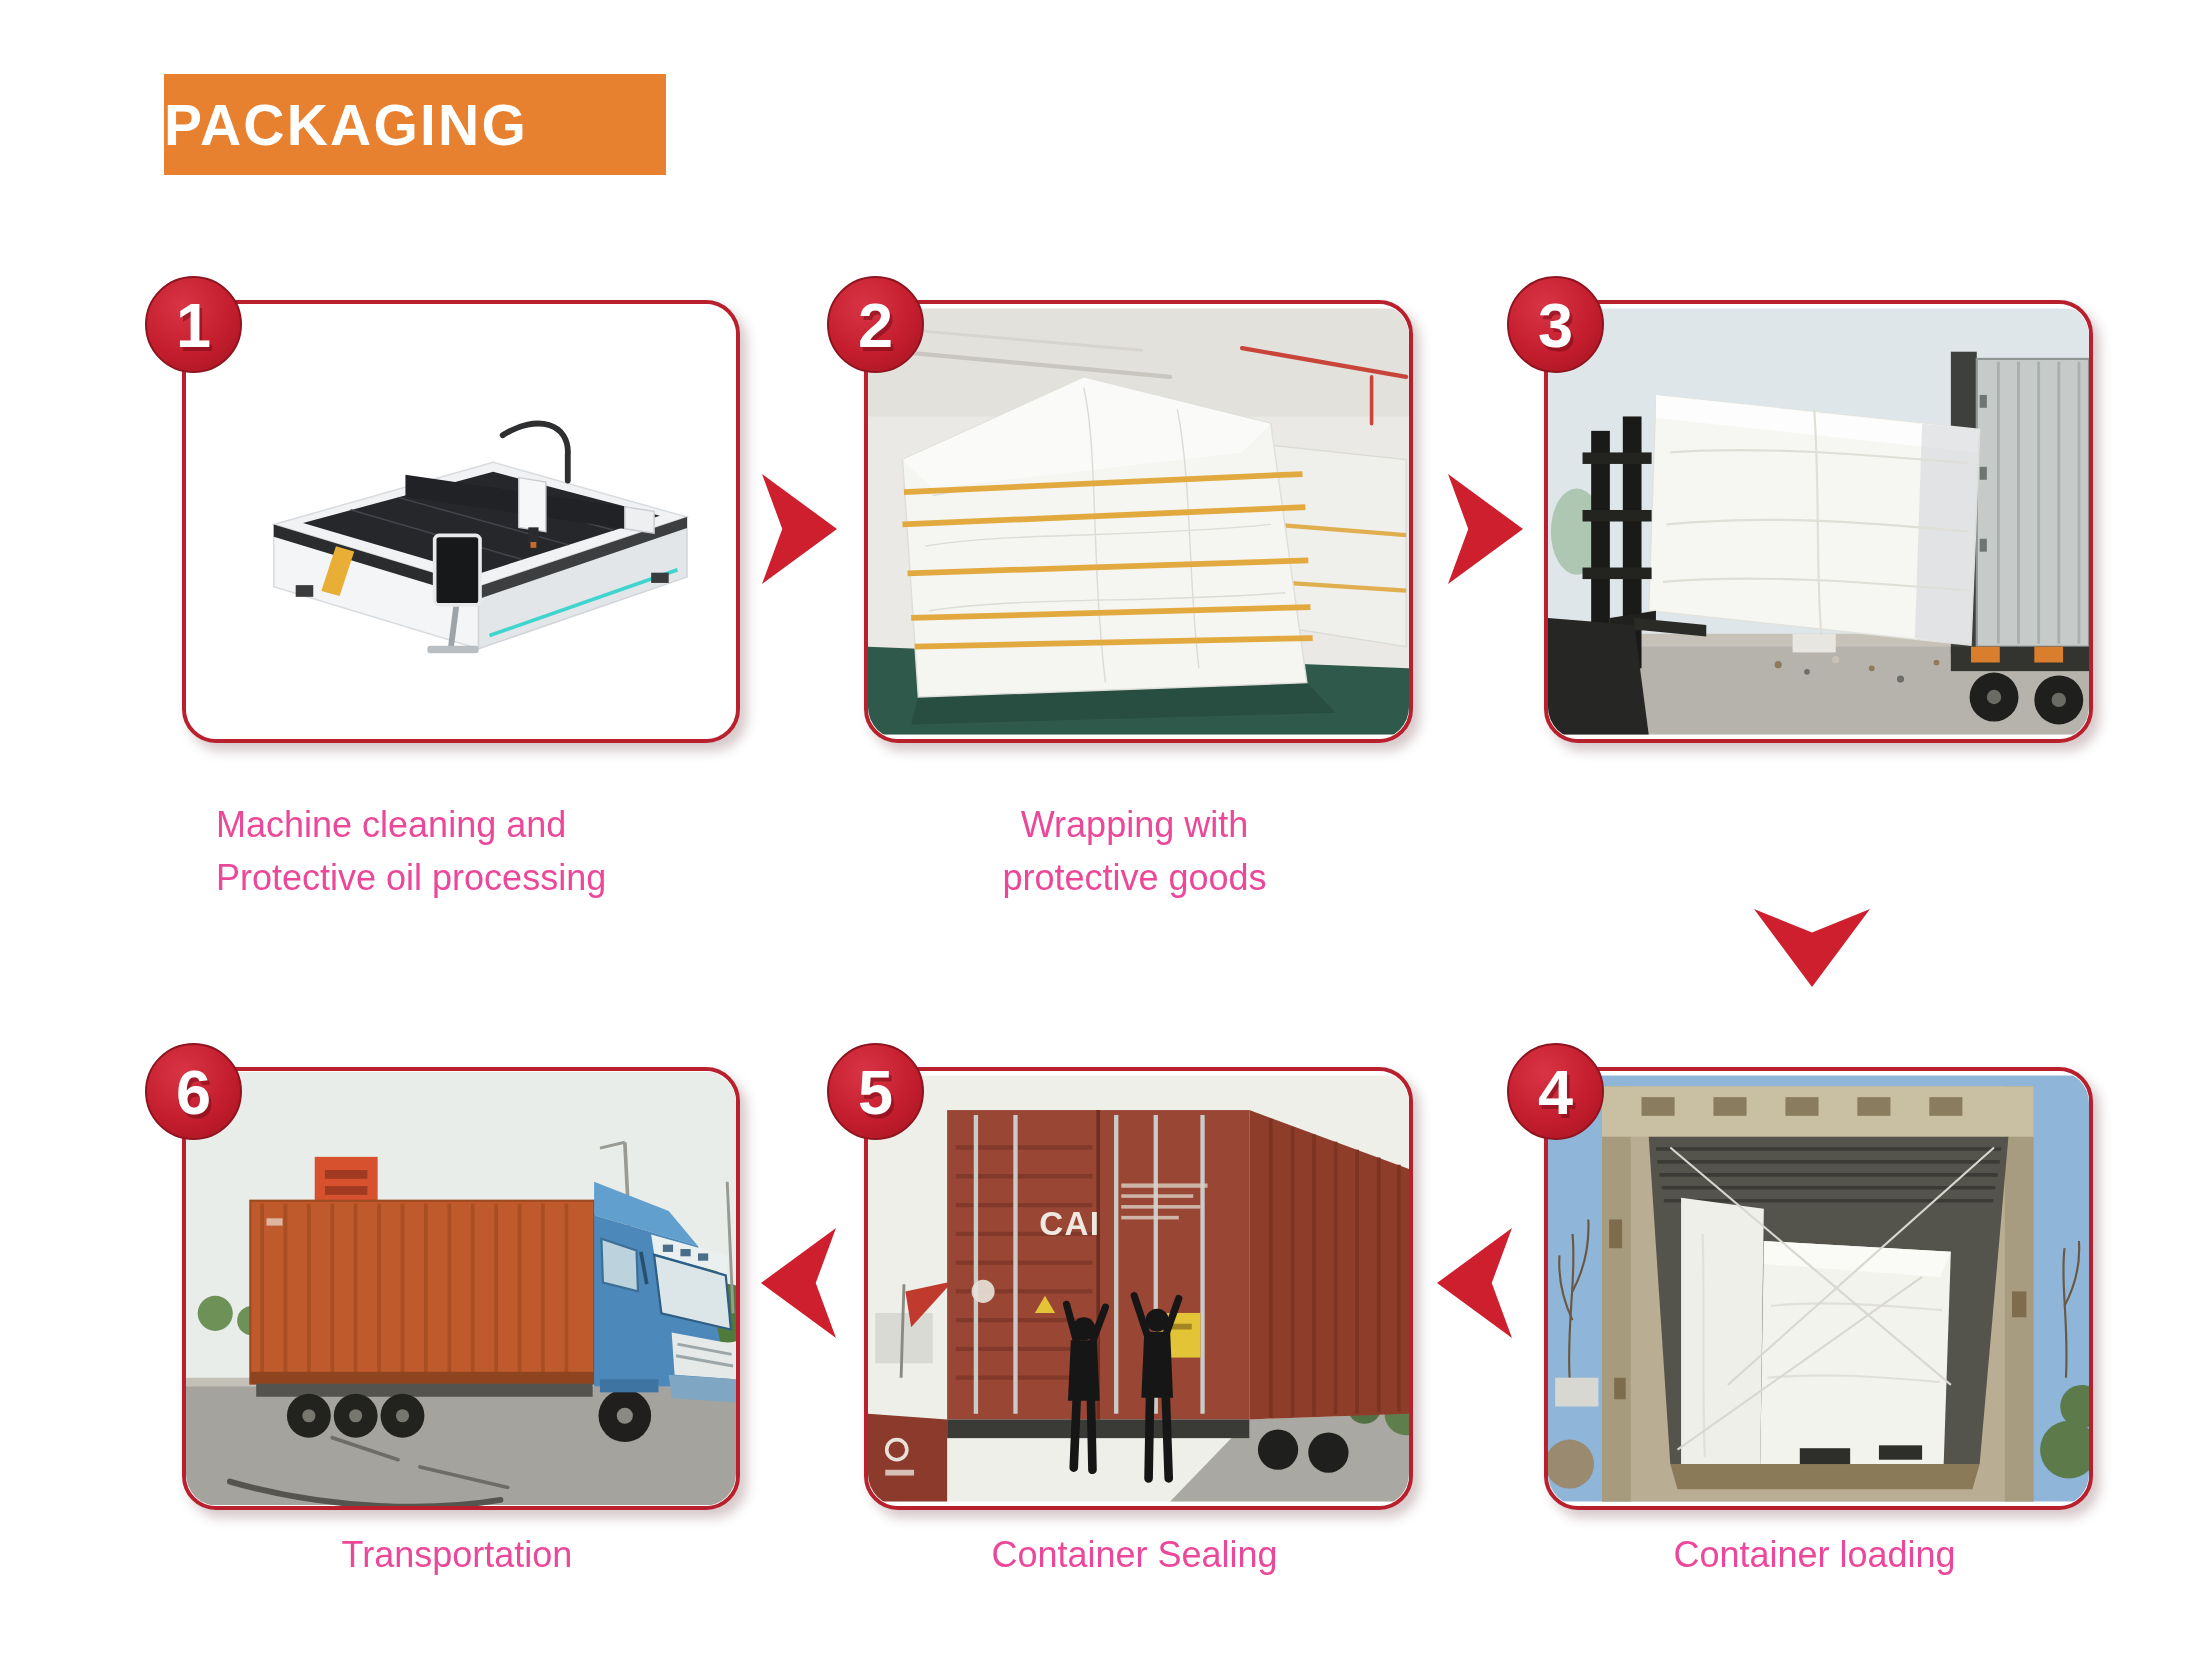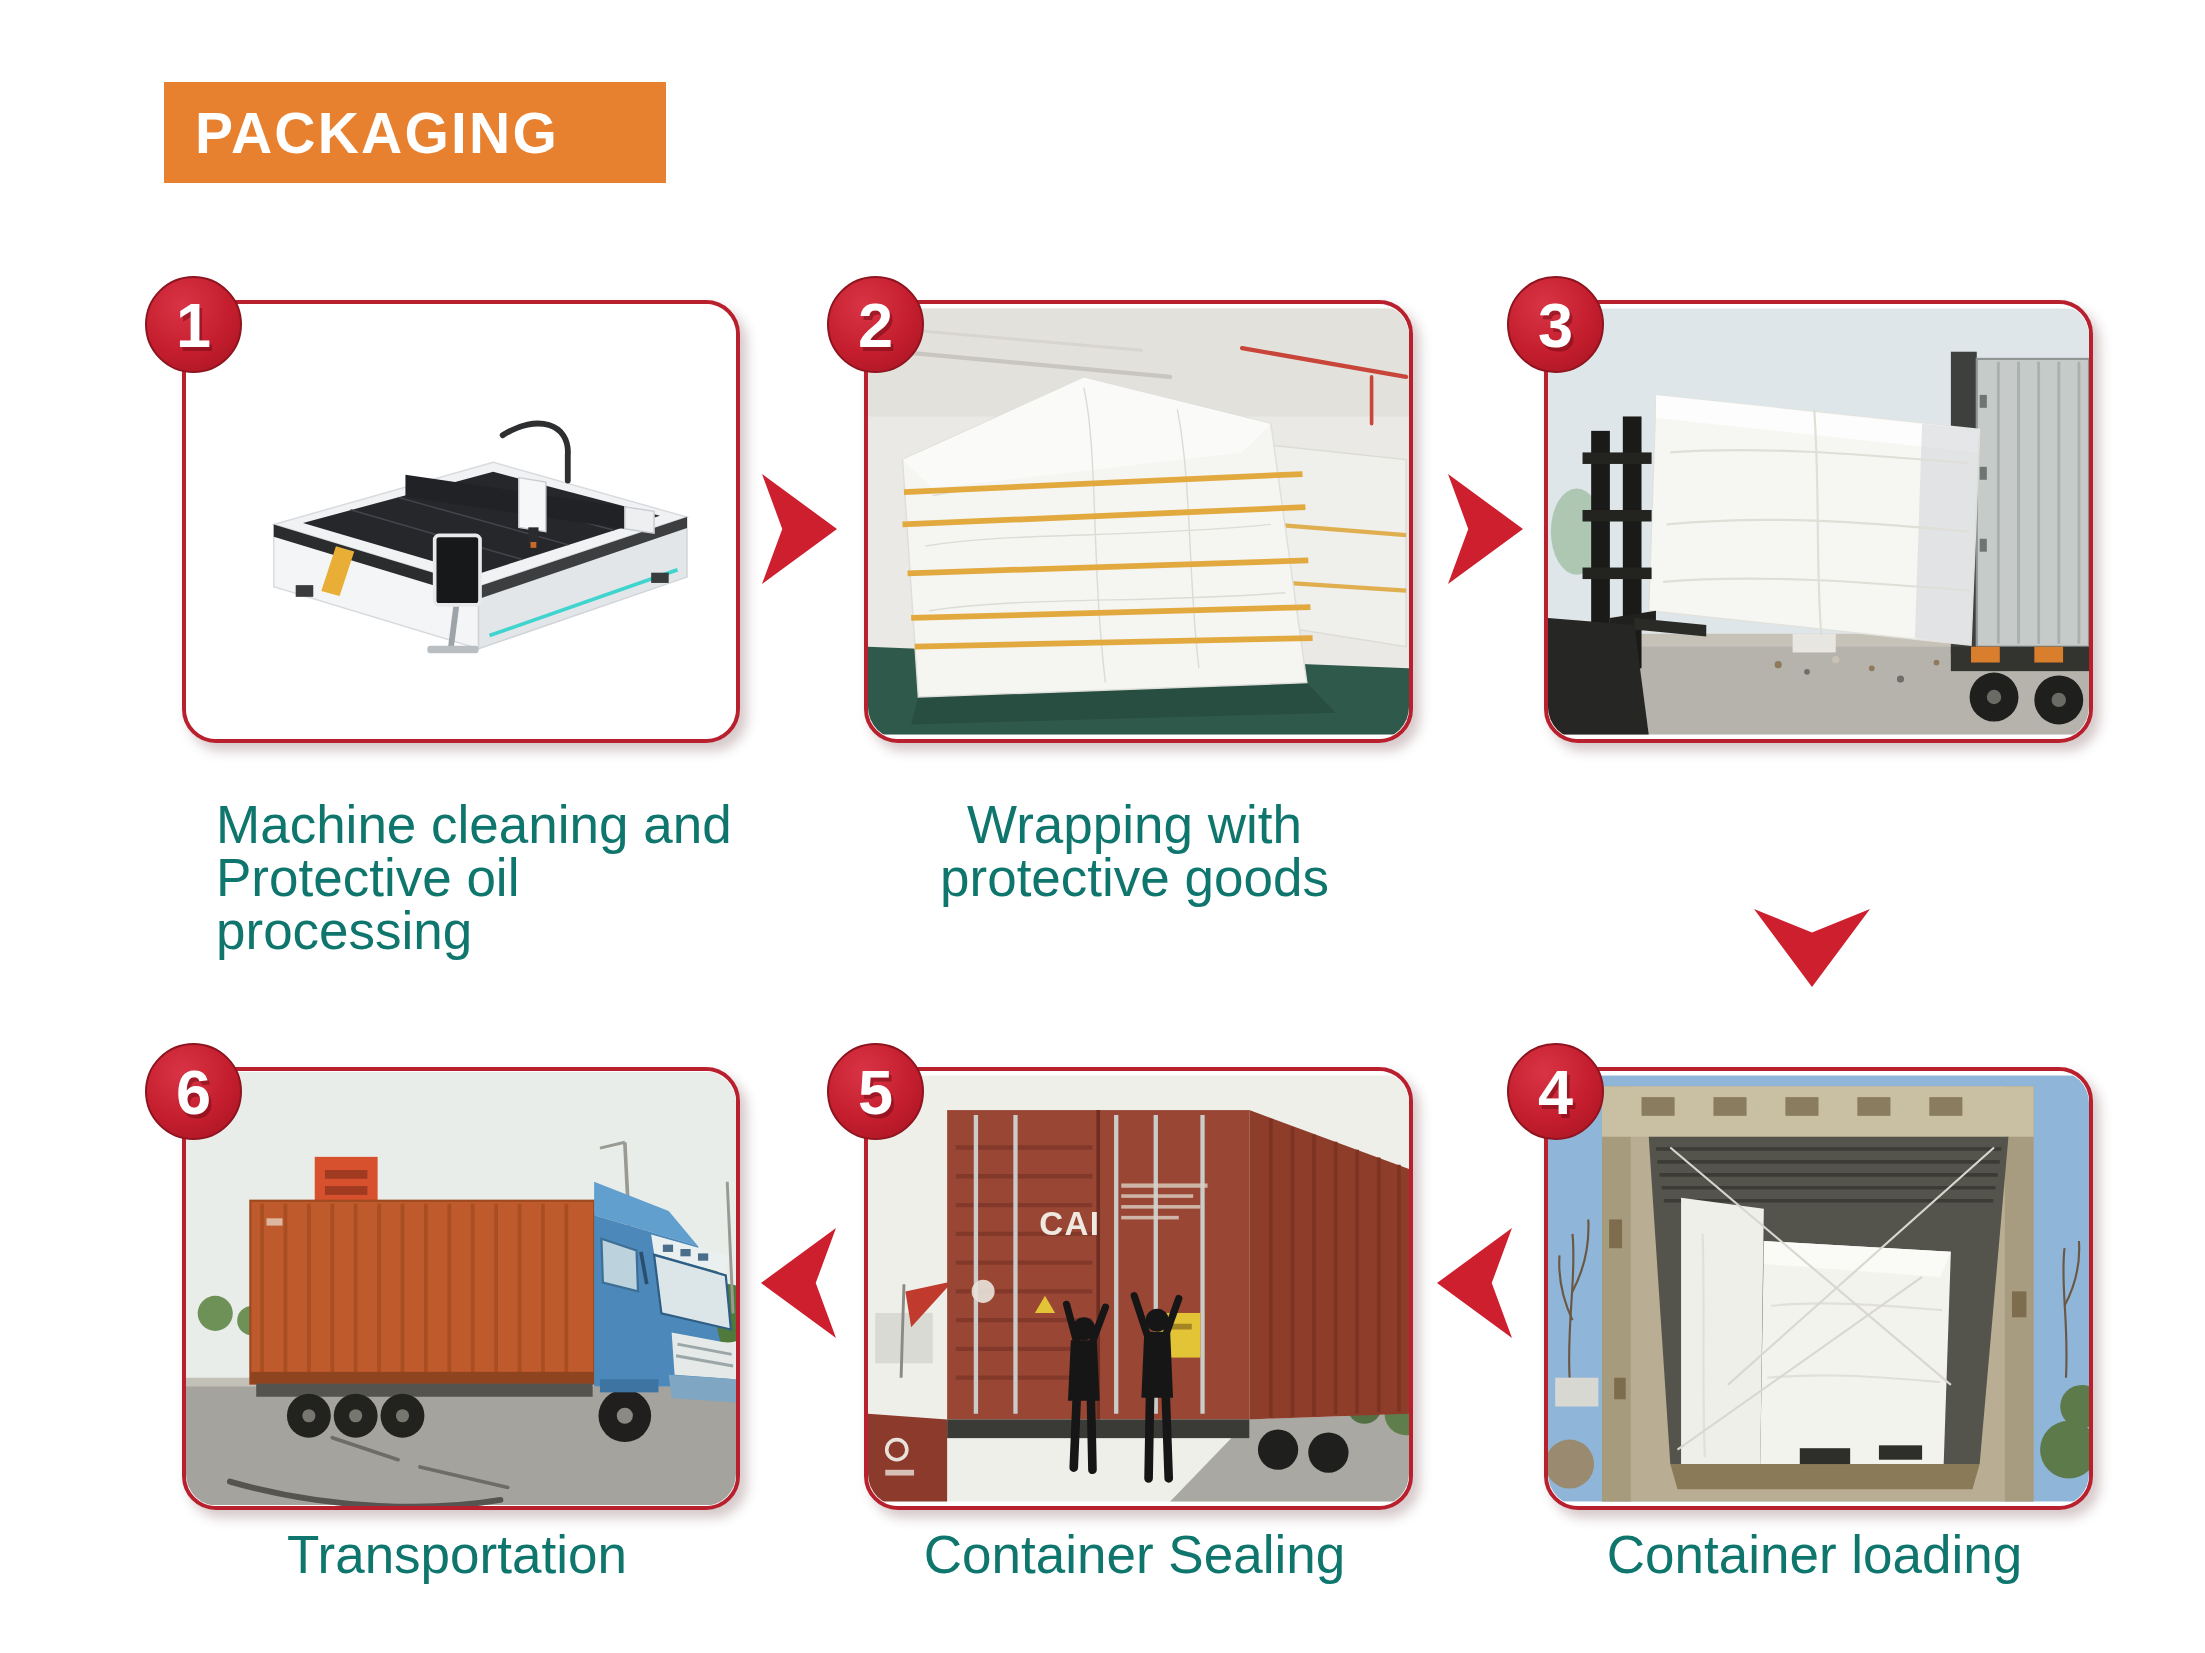--- a/index.html
+++ b/index.html
@@ -1,35 +1,35 @@
 <!DOCTYPE html>
 <html style="font-size:11.8px"><head>
 <meta charset="utf-8">
 <style>
   html,body{margin:0;padding:0;background:#ffffff;}
   .stage{position:relative;width:2205px;height:1654px;background:#ffffff;overflow:hidden;
          font-family:"Liberation Sans",sans-serif;}
-  .banner{position:absolute;left:164px;top:82px;width:502px;height:101px;background:#E8812F;
-          display:flex;align-items:center;box-sizing:border-box;padding-left:31px;}
+  .banner{position:absolute;left:164px;top:74px;width:502px;height:101px;background:#E8812F;
+          display:flex;align-items:center;box-sizing:border-box;}
   .banner span{color:#ffffff;font-size:57px;font-weight:700;letter-spacing:2.2px;}
   .card{position:absolute;width:541px;height:435px;background:#ffffff;border:4.4px solid #B9202E;
         border-radius:34px;box-shadow:6.6px 8px 11.8px rgba(90,40,45,.25);}
   .photo{position:absolute;inset:0;border-radius:32px;overflow:hidden;background:#fff;}
   .photo svg{display:block;width:100%;height:100%;}
   .badge{position:absolute;left:-41px;top:-28px;width:93px;height:93px;border-radius:50%;
          background:radial-gradient(circle at 38% 30%,#D93445 0%,#C41E2E 55%,#A5121F 100%);
          border:2.9px solid #8E1420;color:#ffffff;display:flex;align-items:center;justify-content:center;
          font-size:63px;font-weight:700;text-shadow:2.9px 3.7px 0 rgba(110,8,18,.5);z-index:5;}
   .arrow-right{position:absolute;width:75px;height:110px;background:#CE1F2F;
                clip-path:polygon(0 0,100% 50%,0 100%,27% 50%);}
   .arrow-left{position:absolute;width:75px;height:110px;background:#CE1F2F;
               clip-path:polygon(100% 0,0 50%,100% 100%,73% 50%);}
   .arrow-down{position:absolute;width:116px;height:78px;background:#CE1F2F;
               clip-path:polygon(0 0,50% 30%,100% 0,50% 100%);}
-  .caption{position:absolute;width:541px;font-size:53px;line-height:53px;color:#0f766e;
+  .caption{position:absolute;width:541px;font-size:36px;line-height:53px;color:#ec4899;
            text-align:center;}
   .caption.left-align{width:550px;text-align:left;box-sizing:border-box;padding-left:34px;}
 </style>
 </head>
 <body>
 
 <div class="stage">
 
   <div class="banner">
     <span>PACKAGING</span>

